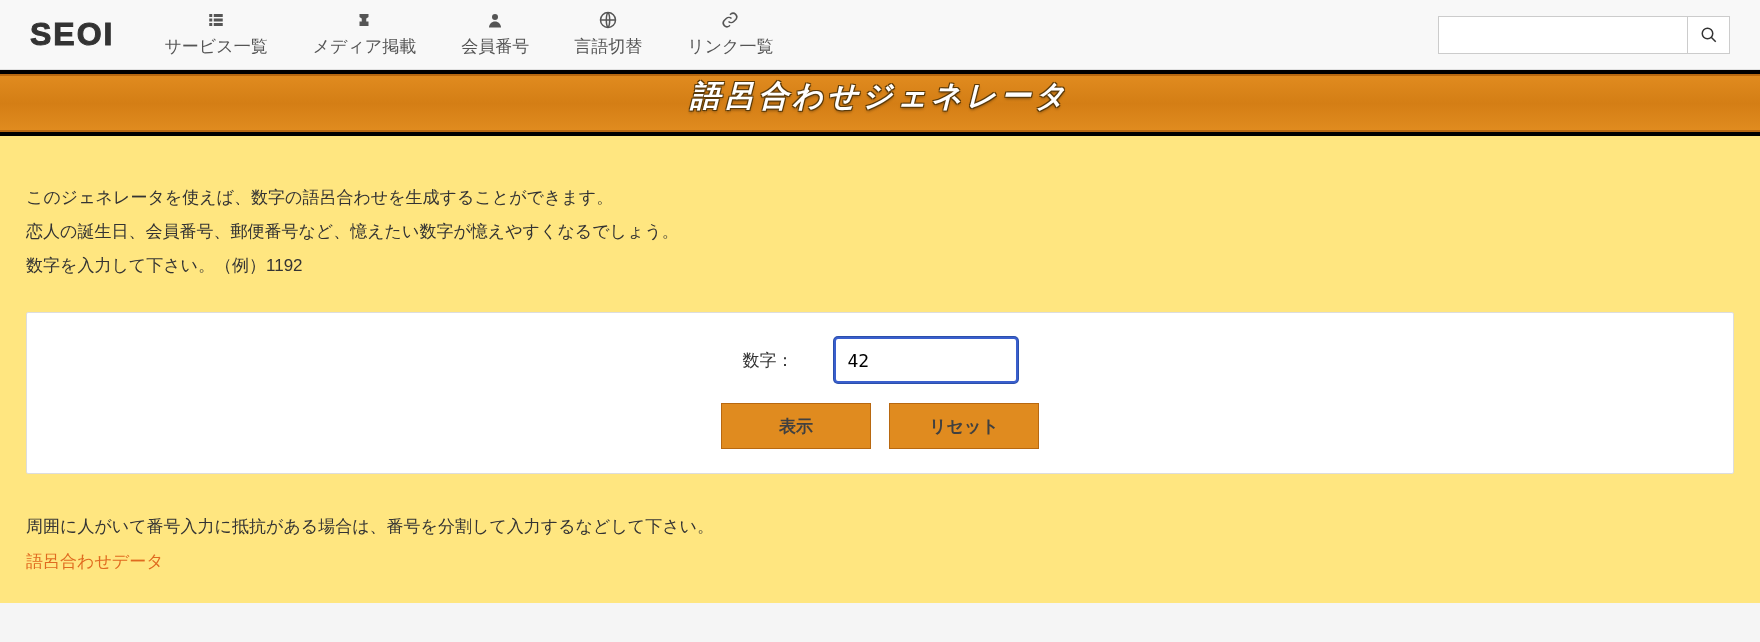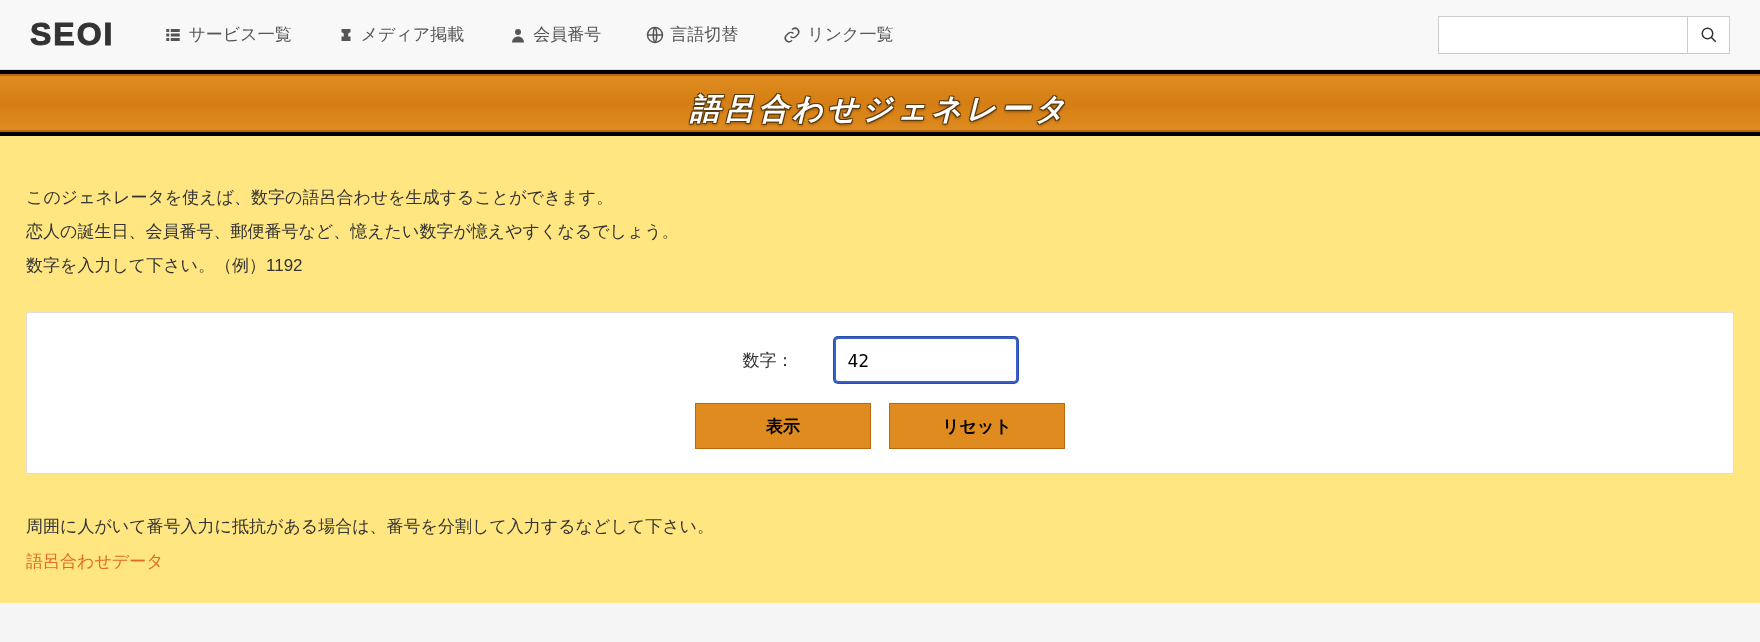--- a/index.html
+++ b/index.html
@@ -26,20 +26,21 @@
       -webkit-text-stroke: 1px #333;
     }
     .nav-item {
       color: #555;
       font-size: 17px;
       margin-right: 45px;
       cursor: pointer;
       display: flex;
       align-items: center;
       gap: 6px;
+      flex-direction: column;
     }
     .nav-item svg { width: 18px; height: 18px; fill: #555; }
     .spacer { flex: 1; }
     .search-wrap {
       display: flex;
       align-items: center;
     }
     .search-input {
       width: 250px;
       height: 38px;
@@ -60,21 +61,21 @@
     }
     .search-btn svg { width: 18px; height: 18px; fill: #333; }
 
     .black-strip { background: #000; height: 4px; }
     .orange-banner {
       background: linear-gradient(to bottom, #e08b1f 0%, #d47e15 50%, #e08b1f 100%);
       border-top: 2px solid #b86810;
       border-bottom: 2px solid #b86810;
       height: 58px;
       display: flex;
-      align-items: flex-end;
+      align-items: flex-start;
       justify-content: center;
     }
     .banner-title {
       color: #fff;
       font-size: 30px;
       font-weight: bold;
       text-shadow:
         -1px -1px 0 #5a3a0a, 1px -1px 0 #5a3a0a,
         -1px  1px 0 #5a3a0a, 1px  1px 0 #5a3a0a,
         0 2px 3px rgba(0,0,0,0.4);
@@ -120,25 +121,25 @@
       outline: none;
       box-shadow: 0 0 0 1px #2a4fab;
     }
     .btn-row {
       display: flex;
       justify-content: center;
       gap: 18px;
       margin-top: 20px;
     }
     .btn {
-      width: 176px;
+      width: 150px;
       height: 46px;
       background: #e08b1f;
       border: 1px solid #b86810;
-      color: #000000;
+      color: #404040;
       font-size: 17px;
       font-weight: bold;
       cursor: pointer;
     }
     .footer-text {
       margin-top: 36px;
       font-size: 17px;
       color: #333;
       line-height: 2;
     }

